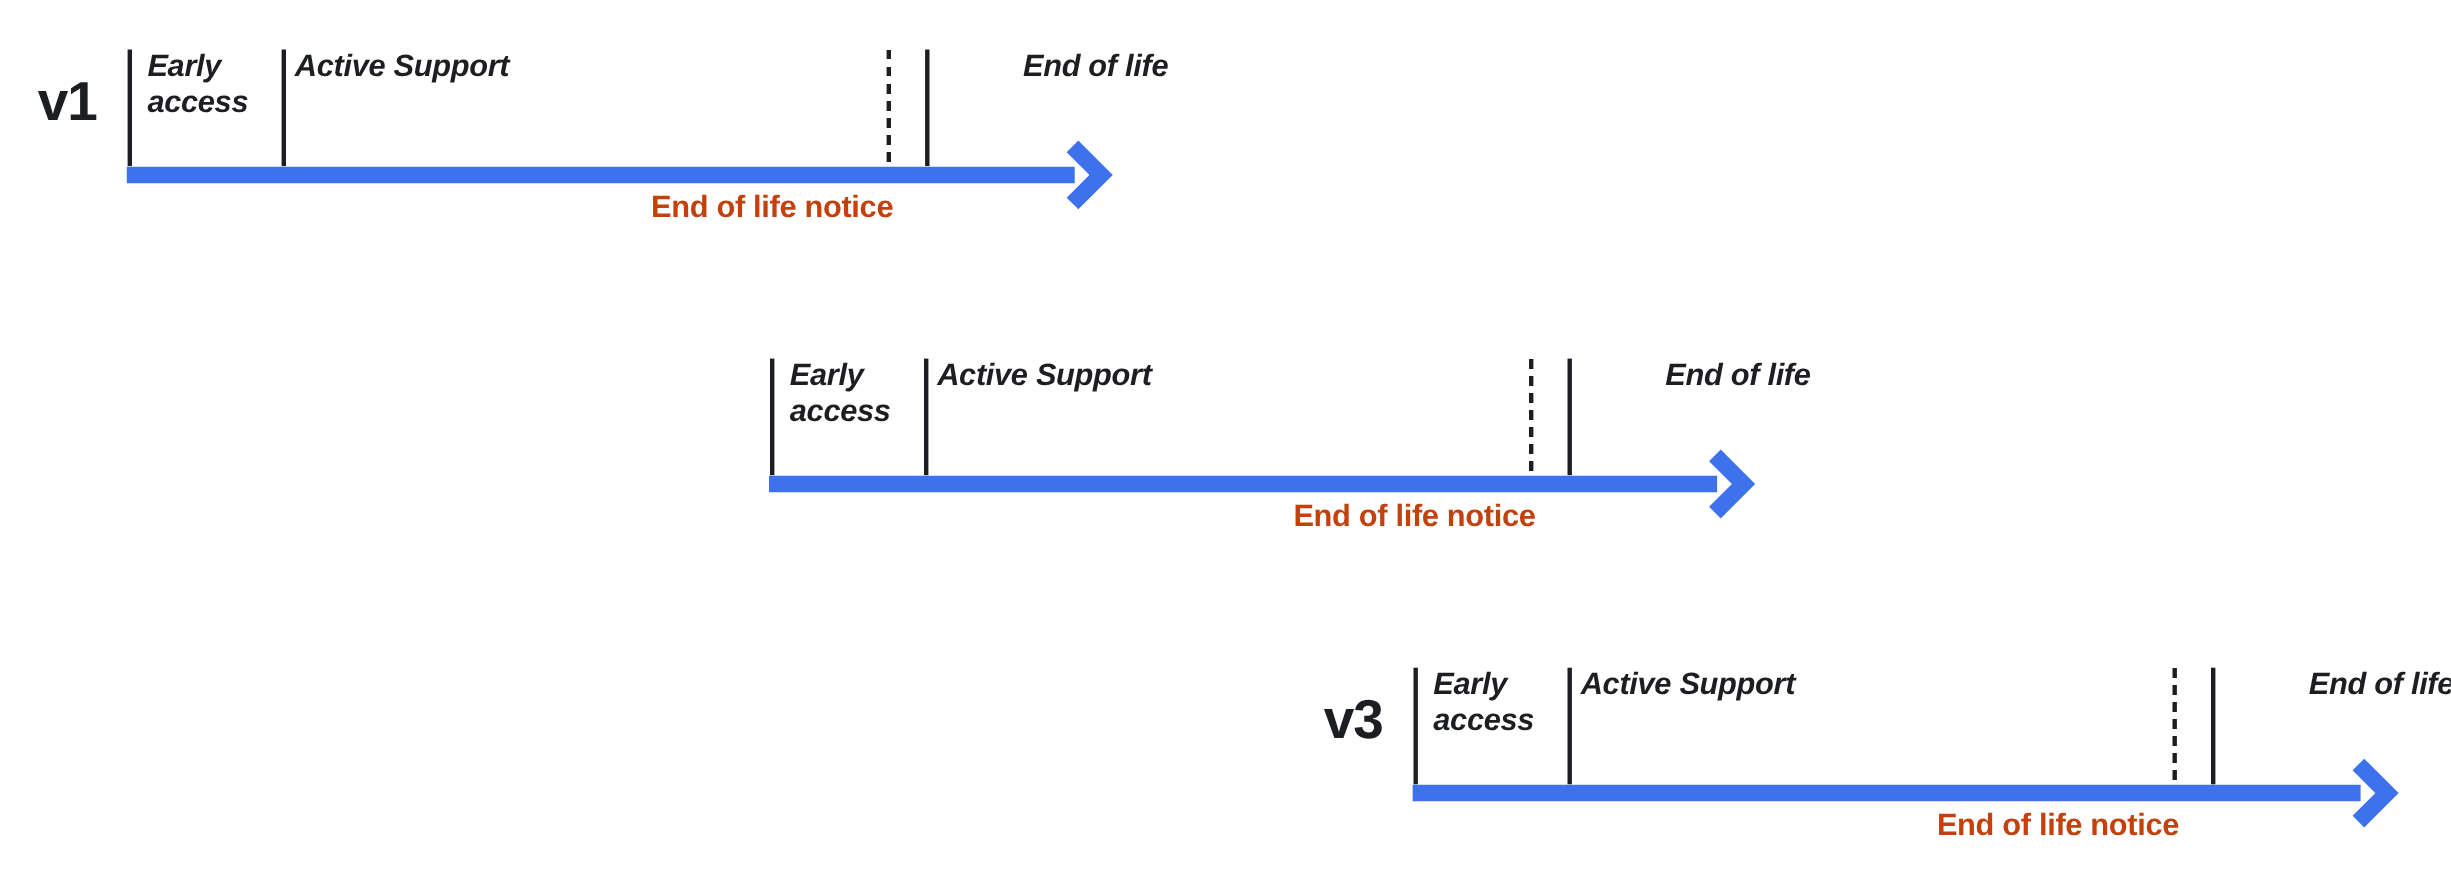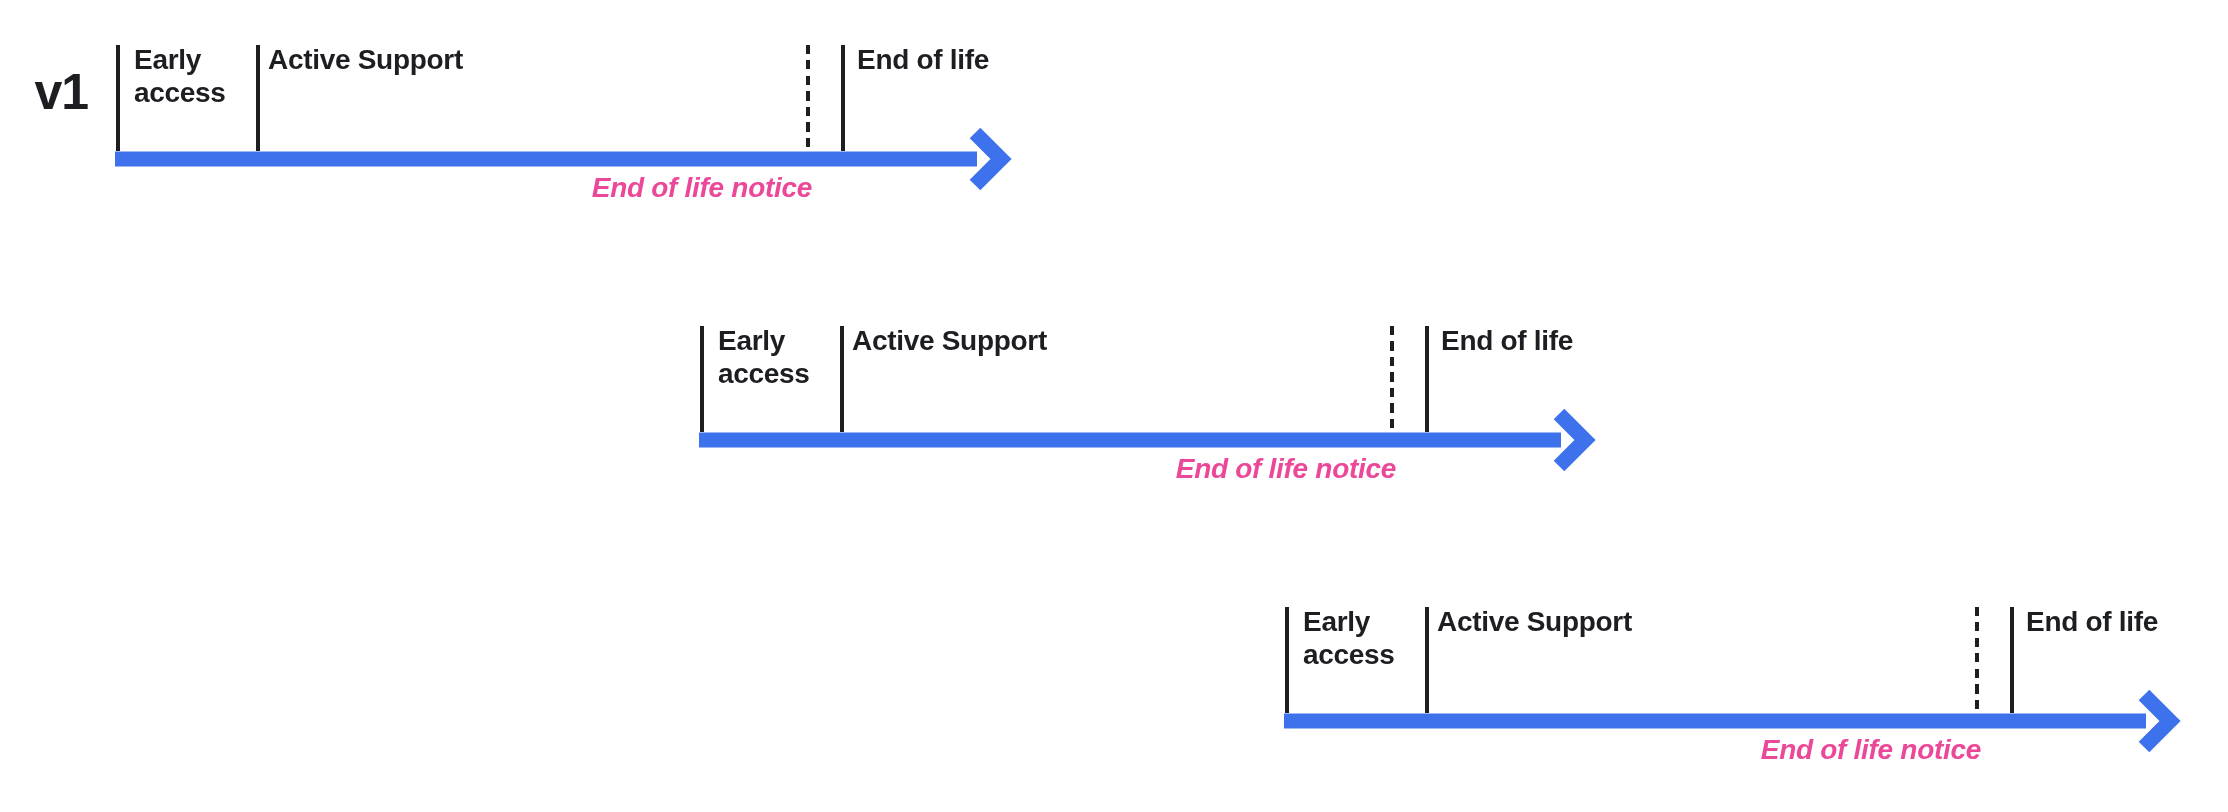--- a/index.html
+++ b/index.html
@@ -35,37 +35,37 @@
   .dashed-tick {
     position: absolute; top: 0; left: 688px; width: 4px; height: 106px;
     background: repeating-linear-gradient(
       to bottom, #1c1e21 0px, #1c1e21 9px,
       transparent 9px, transparent 15.5px);
   }
 
   .phase-label {
     position: absolute; top: -2px;
     font-size: 28px; font-weight: 700; letter-spacing: -0.3px;
-    line-height: 33px; color: #1c1e21;
+    line-height: 33px; color: #1c1e21; font-style: italic;
   }
   .early-label  { left: 16px;  width: 112px; }
   .active-label { left: 150px; width: 420px; white-space: nowrap; }
-  .eol-label    { left: 739px; width: 230px; white-space: nowrap; }
+  .eol-label    { left: 714px; width: 230px; white-space: nowrap; text-align: right; }
 
   .arrow { position: absolute; left: -3px; top: 74px; display: block; }
   .arrow .arrow-shaft, .arrow .arrow-head {
     stroke: #3e71ec; stroke-width: 15;
     stroke-linecap: butt; stroke-linejoin: miter; fill: none;
   }
 
   .notice-label {
     position: absolute; left: 400px; top: 126px; width: 294px;
     text-align: right; white-space: nowrap;
     font-size: 28px; font-weight: 700; letter-spacing: -0.3px;
-    line-height: 33px; color: #ec4899; font-style: italic;
+    line-height: 33px; color: #c2410c;
   }
 </style>
 </head>
 <body>
 
 <div class="canvas">
 
   <div class="timeline-row row-1">
     <div class="version-label">v1</div>
     <div class="tick tick-start"></div>
@@ -91,20 +91,21 @@
     <div class="tick tick-eol"></div>
     <div class="phase-label eol-label">End of life</div>
     <svg class="arrow" width="900" height="80" viewBox="0 0 900 80">
       <line class="arrow-shaft" x1="0" y1="40" x2="862" y2="40" stroke="#3e71ec"></line>
       <polyline class="arrow-head" points="860,14 886,40 860,66" stroke="#3e71ec"></polyline>
     </svg>
     <div class="notice-label">End of life notice</div>
   </div>
 
   <div class="timeline-row row-3">
+    <div class="version-label">v3</div>
     <div class="tick tick-start"></div>
     <div class="phase-label early-label">Early access</div>
     <div class="tick tick-active"></div>
     <div class="phase-label active-label">Active Support</div>
     <div class="dashed-tick"></div>
     <div class="tick tick-eol"></div>
     <div class="phase-label eol-label">End of life</div>
     <svg class="arrow" width="900" height="80" viewBox="0 0 900 80">
       <line class="arrow-shaft" x1="0" y1="40" x2="862" y2="40" stroke="#3e71ec"></line>
       <polyline class="arrow-head" points="860,14 886,40 860,66" stroke="#3e71ec"></polyline>

